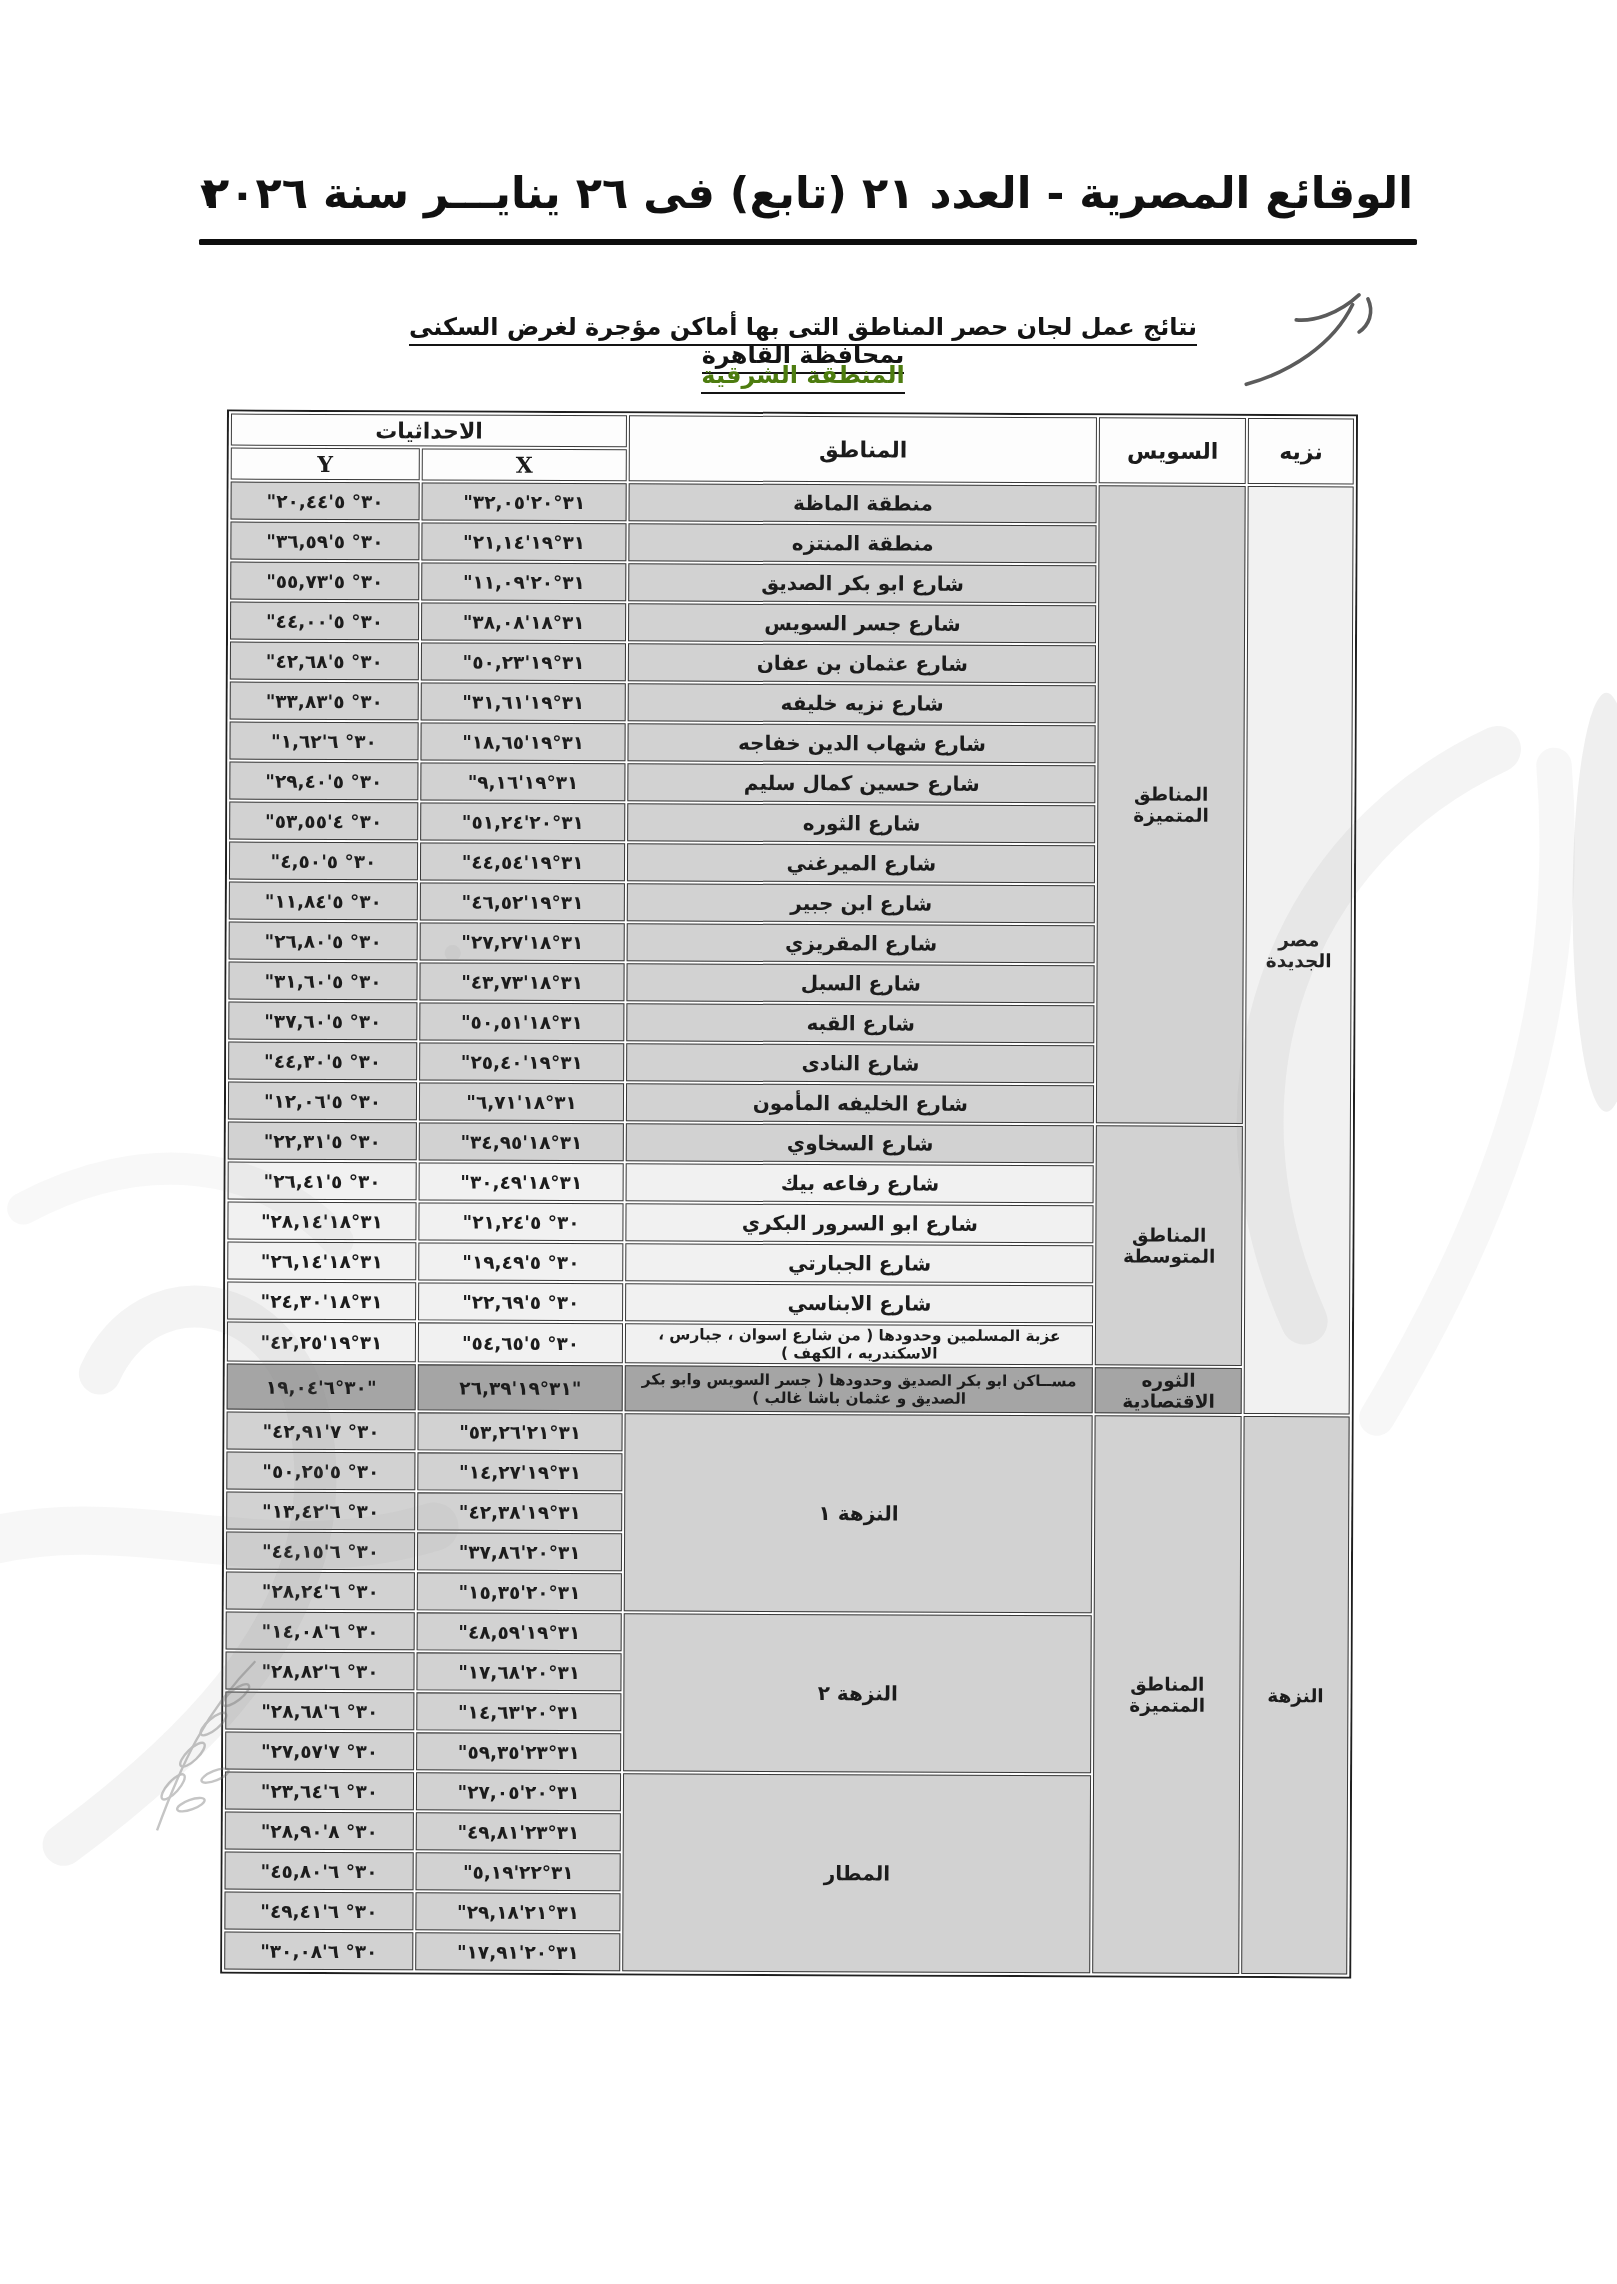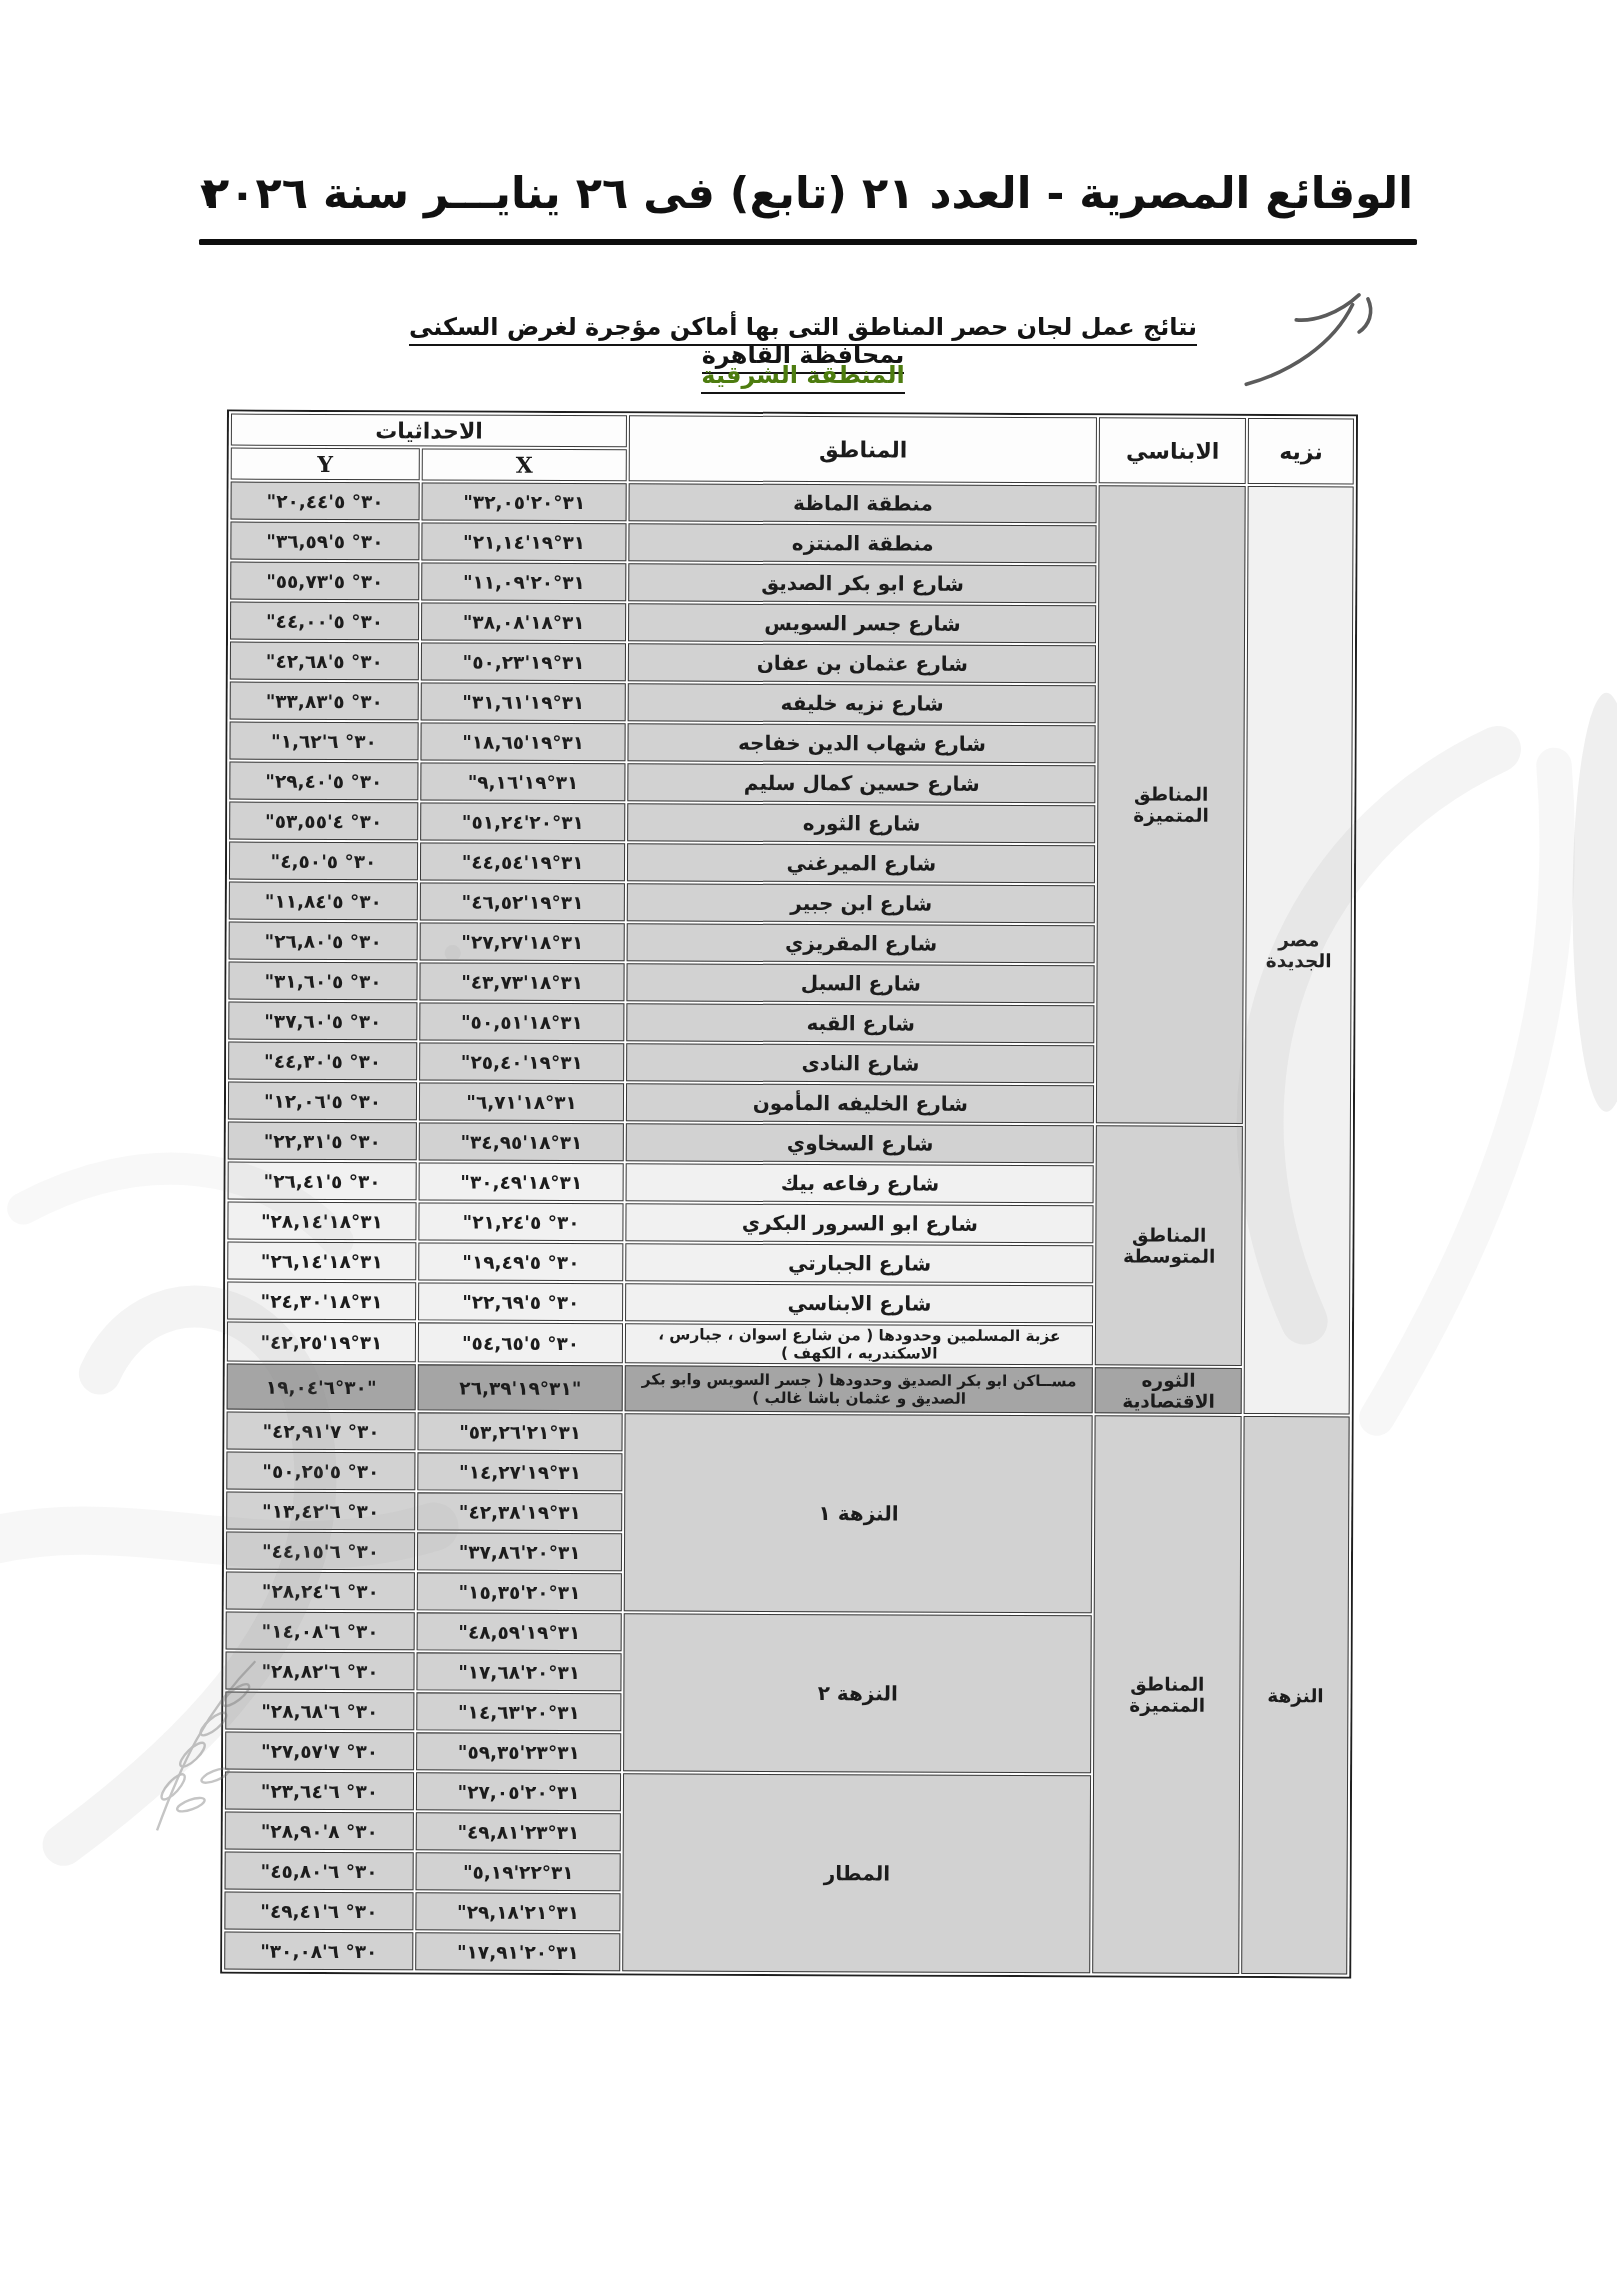--- a/index.html
+++ b/index.html
@@ -108,21 +108,21 @@
       <colgroup>
         <col class="c-dist">
           <col class="c-cls">
           <col class="c-area">
           <col class="c-x">
           <col class="c-y">
       </colgroup>
       <thead>
         <tr>
           <th rowspan="2">نزيه</th>
-          <th rowspan="2">الابناسي</th>
+          <th rowspan="2">السويس</th>
           <th rowspan="2">المناطق</th>
           <th colspan="2">الاحداثيات</th>
         </tr>
         <tr class="sub">
           <th>X</th>
           <th>Y</th>
         </tr>
       </thead>
       <tbody id="tbody">
           <tr>

